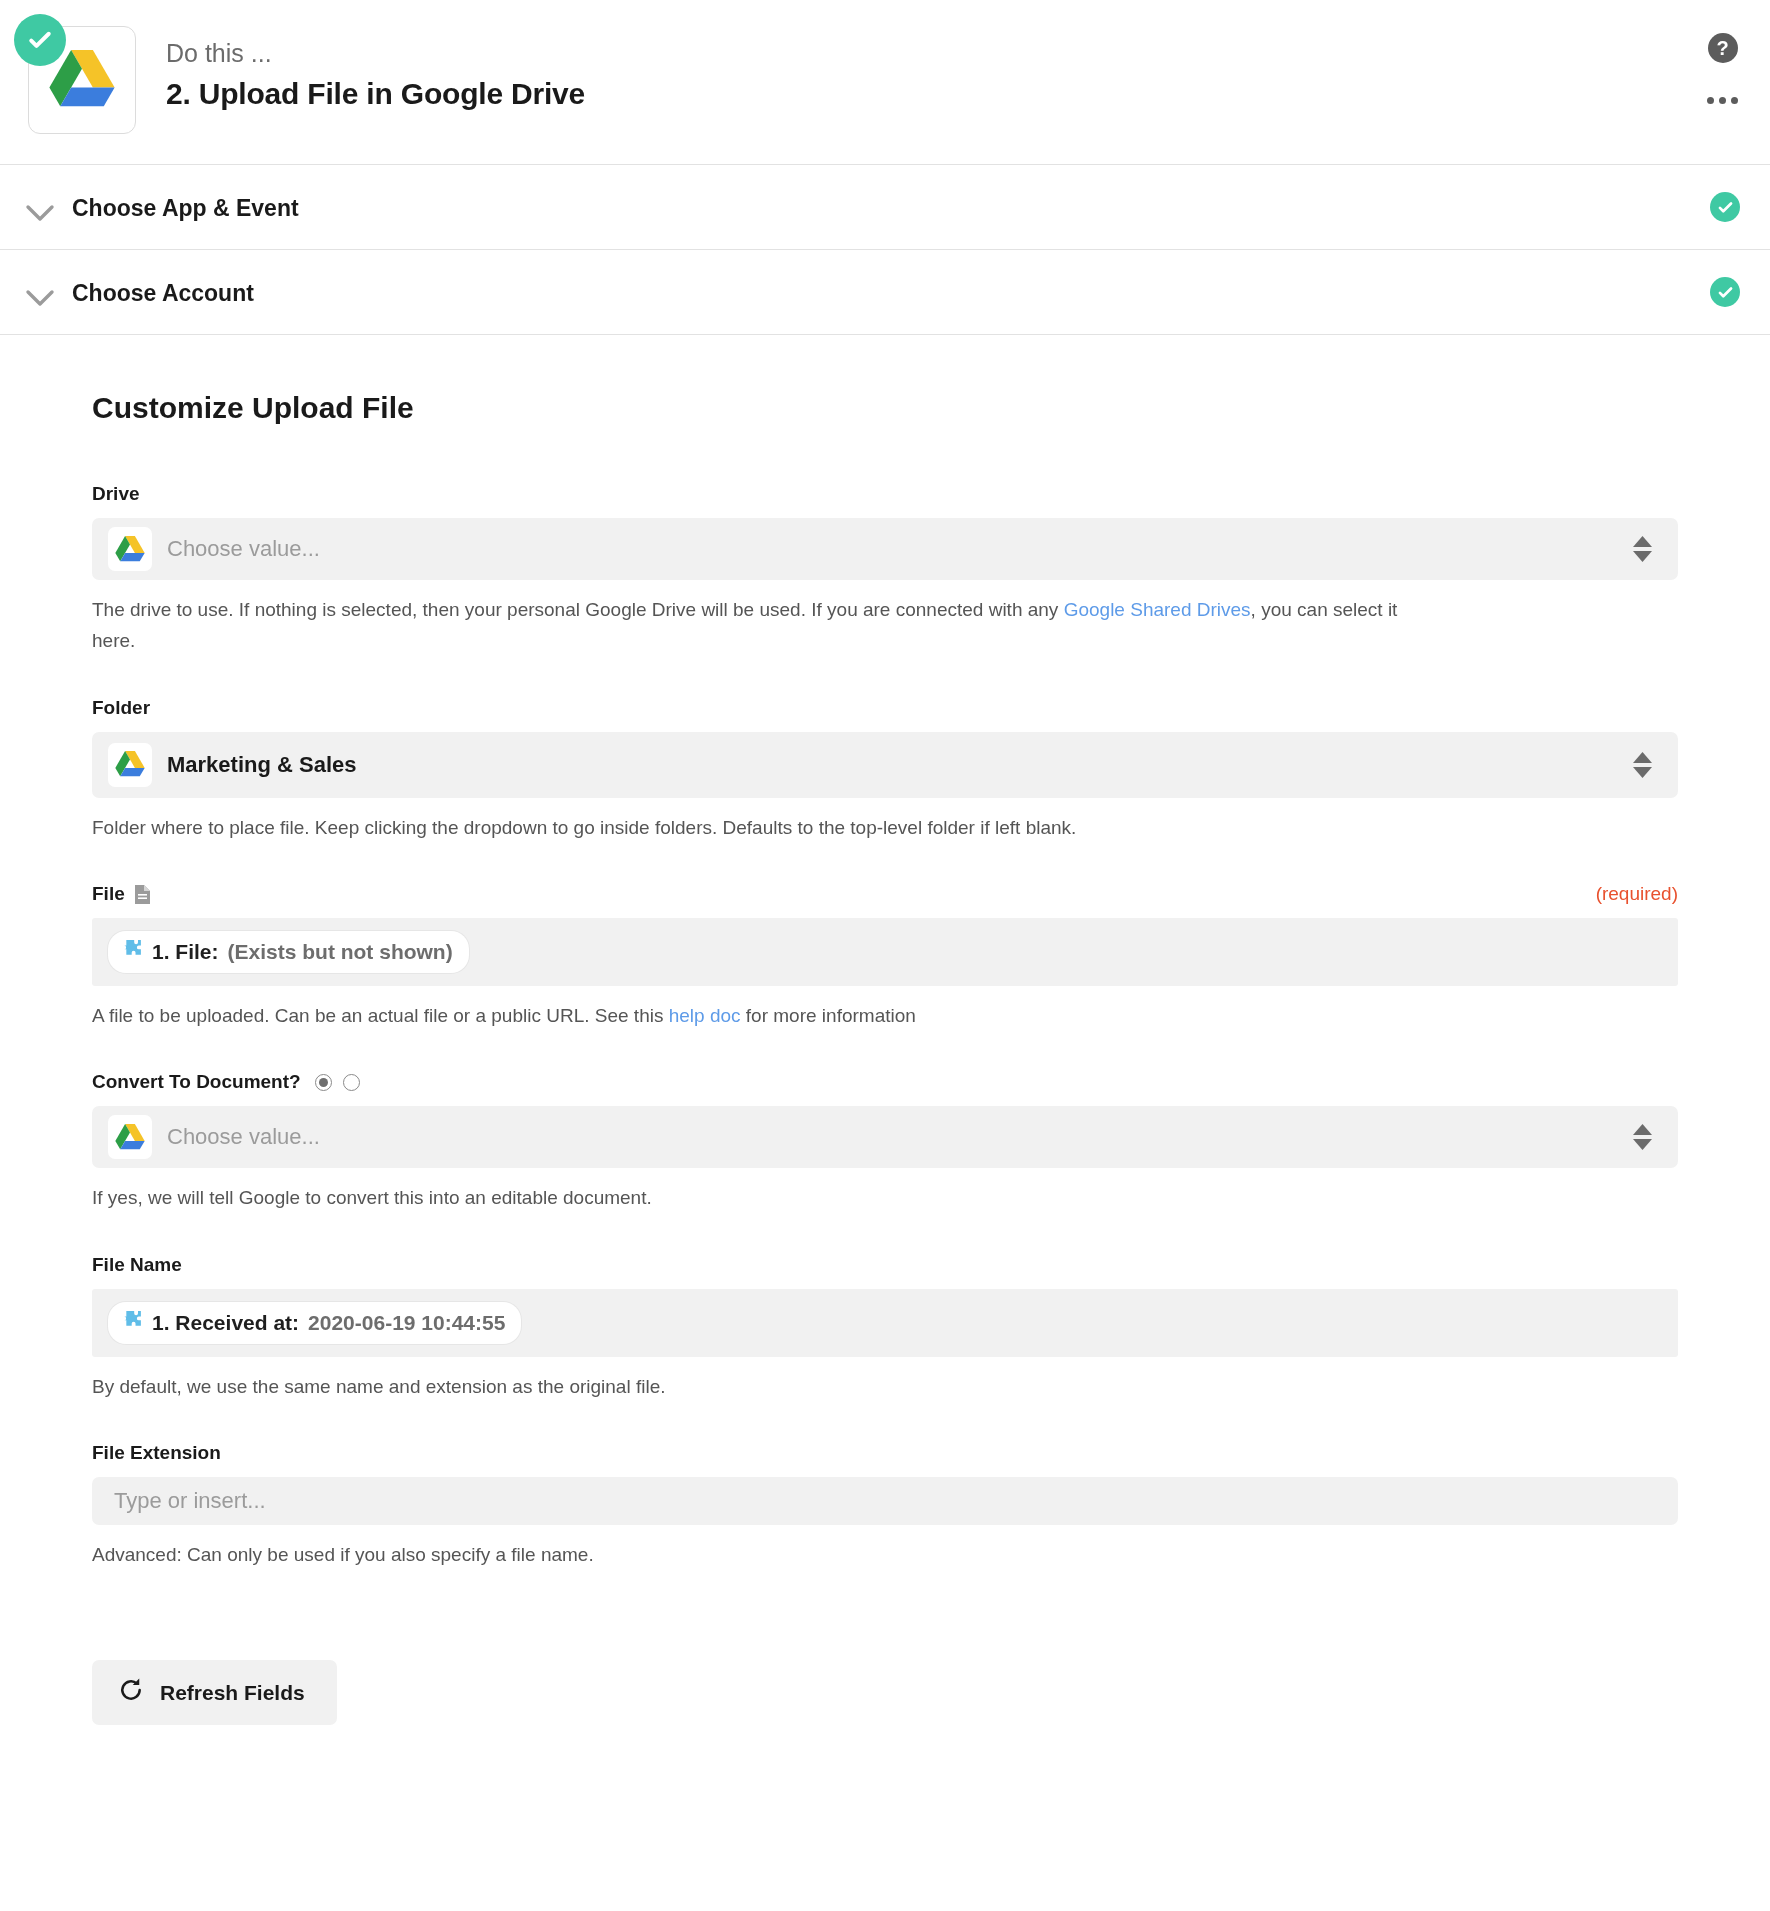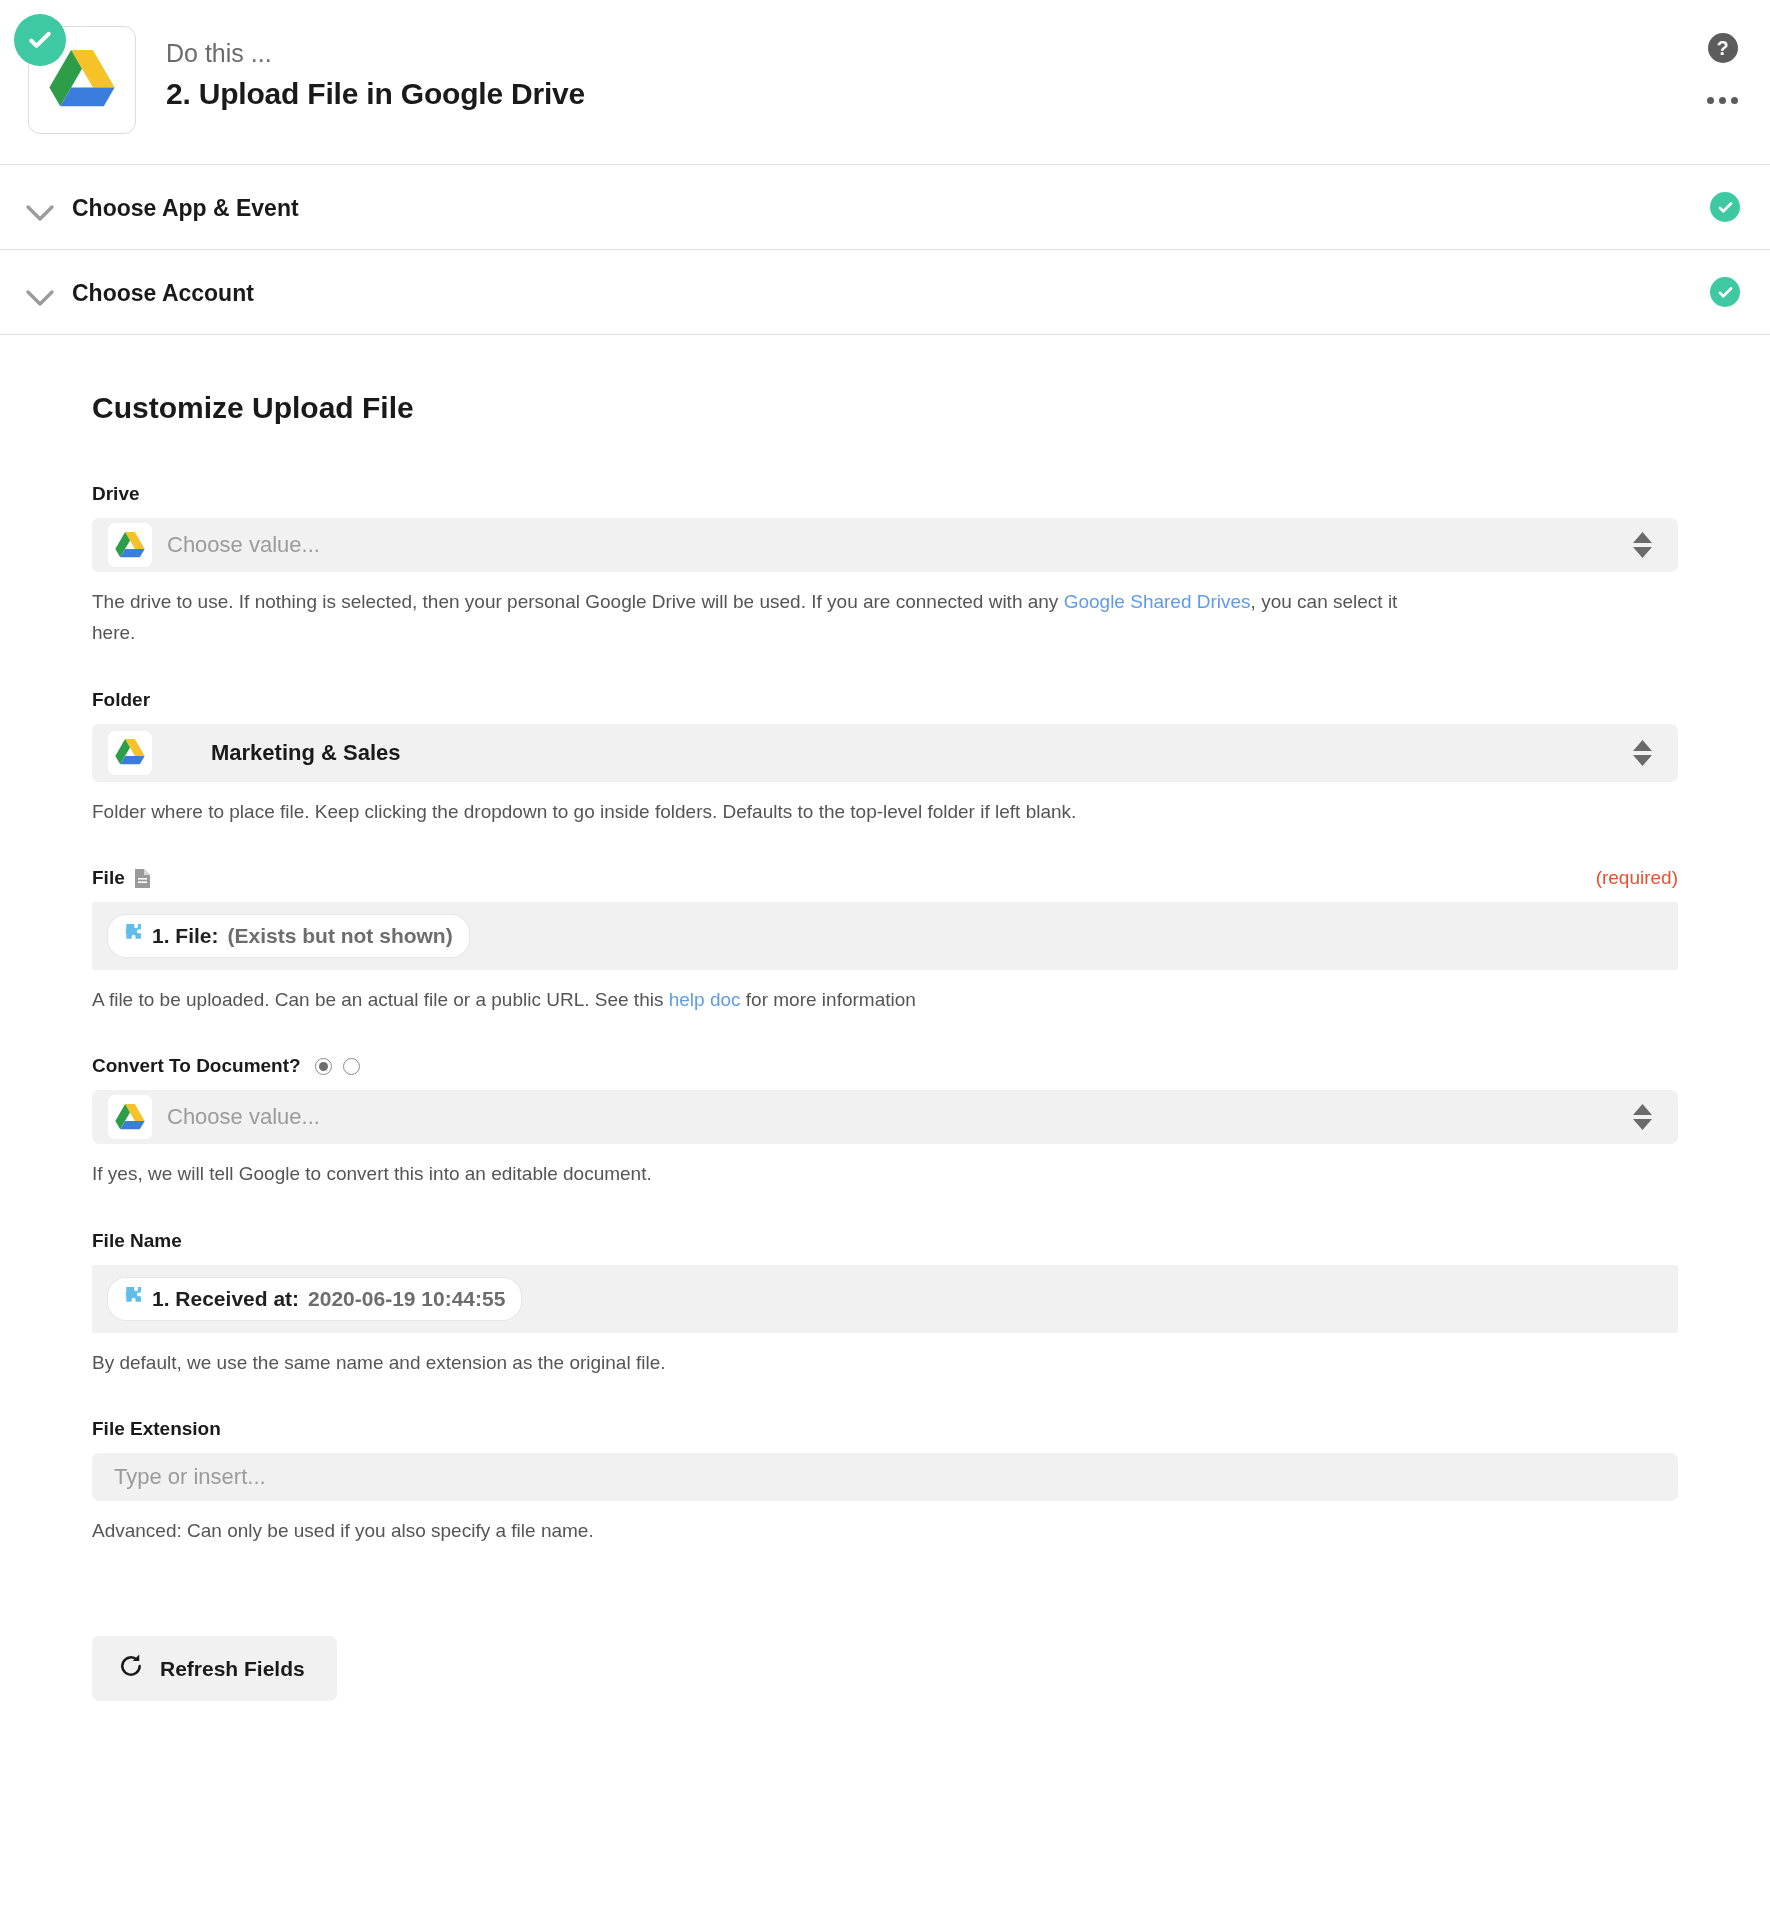--- a/index.html
+++ b/index.html
@@ -157,27 +157,27 @@
     width: 9px; height: 9px;
     border-radius: 50%;
     background: #6e6e6e;
     display: block;
   }
 
   .control {
     position: relative;
     background: #f1f1f1;
     border-radius: 7px;
-    height: 54px;
+    height: 62px;
     display: flex;
     align-items: center;
     padding: 0 16px;
     cursor: pointer;
   }
-  .control.tall { height: 58px; gap: 44px; }
+  .control.tall { height: 66px; }
   .control .gicon {
     width: 44px; height: 44px;
     background: #fff;
     border-radius: 7px;
     display:flex; align-items:center; justify-content:center;
     flex: 0 0 44px;
     margin-right: 15px;
   }
   .control .value {
     font-size: 22px;

